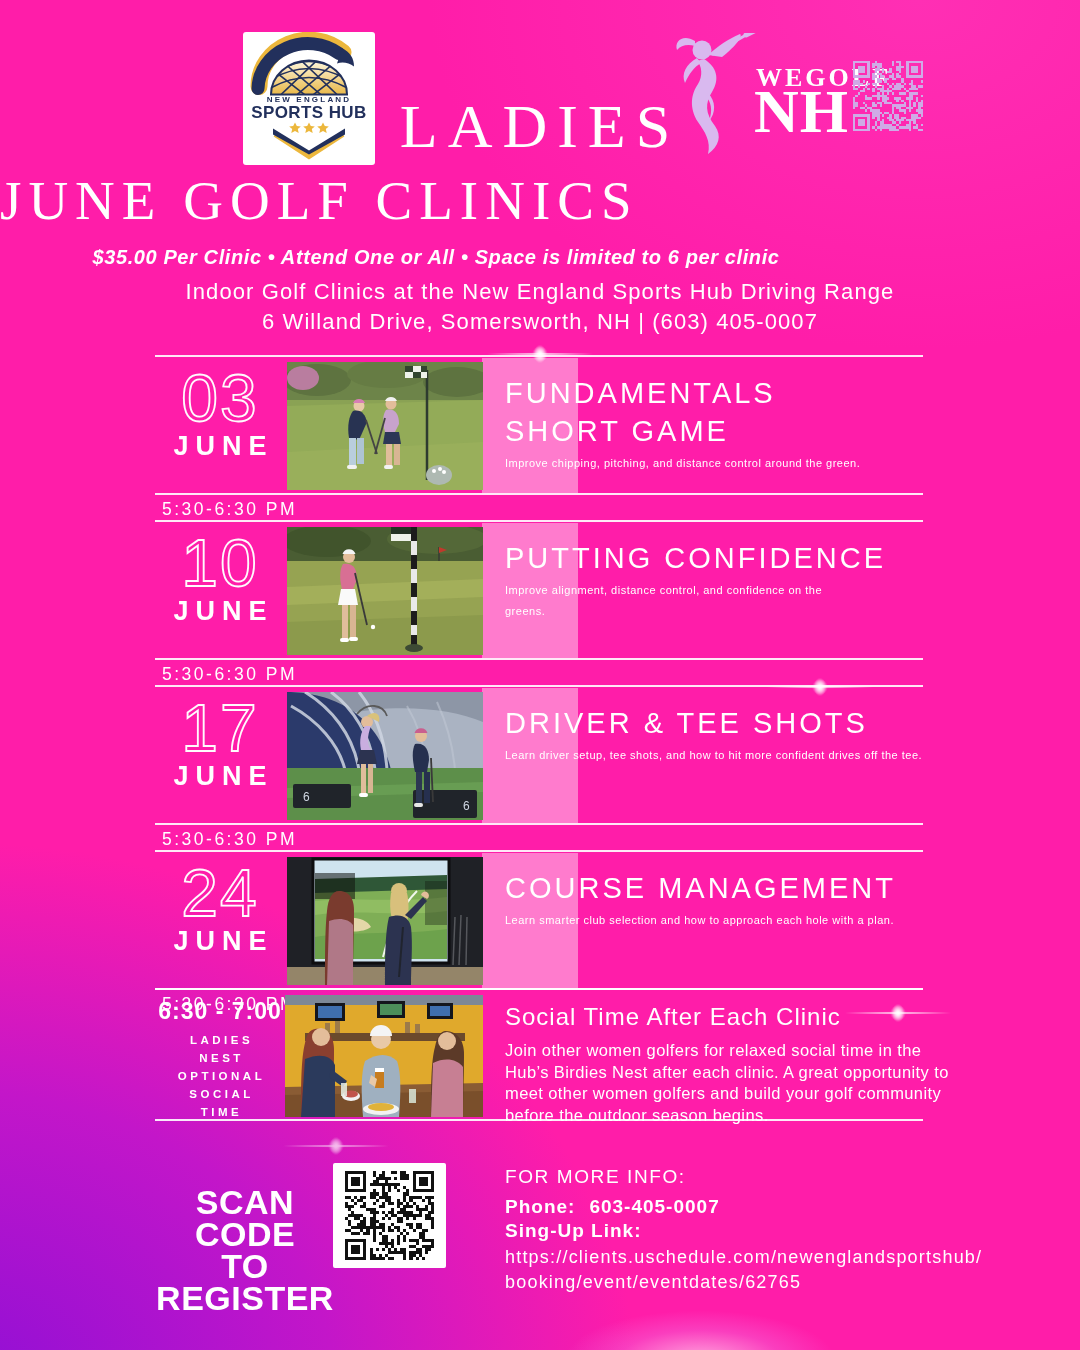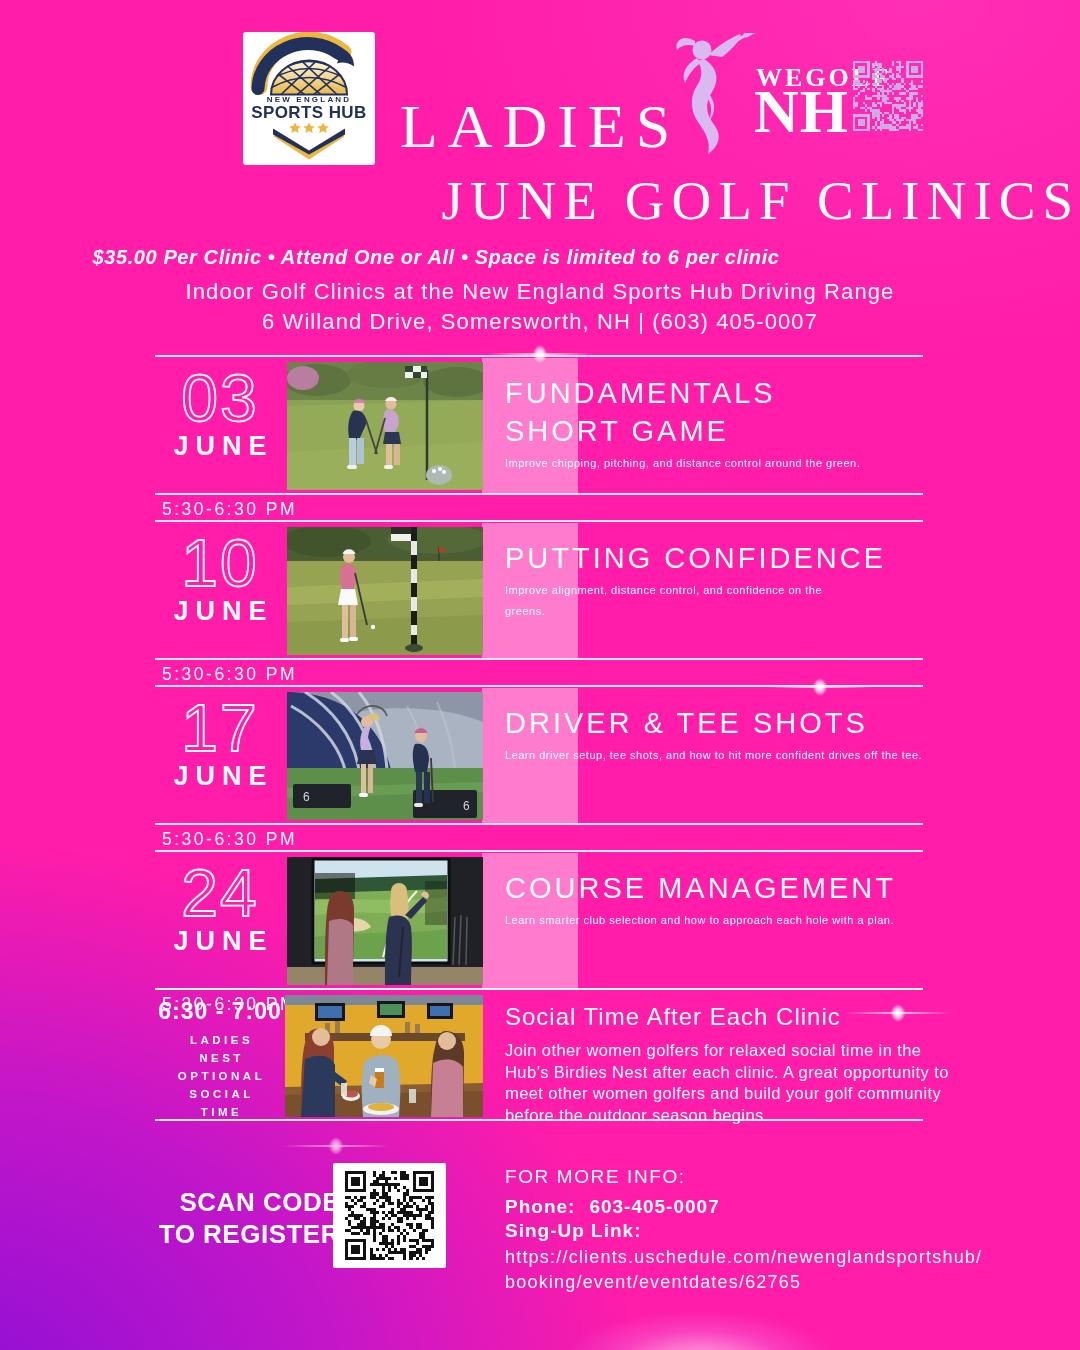--- a/index.html
+++ b/index.html
@@ -31,21 +31,21 @@
   
   .hub-logo{ position:absolute; left:243px; top:32px; width:132px; height:133px; background:#fff; border-radius:3px; }
   .hub-logo svg{ width:100%; height:100%; display:block; }
 
   .title-ladies{
     position:absolute; left:0; top:95px; width:1080px; text-align:center;
     font-family:"Liberation Serif", serif; font-weight:400;
     font-size:62px; letter-spacing:10px; line-height:62px;
   }
   .title-main{
-    position:absolute; left:0; top:172px; width:1080px; text-align:right;
+    position:absolute; left:0; top:172px; width:1080px; text-align:left;
     font-family:"Liberation Serif", serif; font-weight:400;
     font-size:55px; letter-spacing:7px; line-height:58px;
   }
   .tagline{
     position:absolute; left:0; top:246px; width:872px; text-align:center;
     font-size:20px; font-weight:bold; font-style:italic; letter-spacing:.6px;
   }
   .addr1{ position:absolute; left:0; top:279px; width:1080px; text-align:center; font-size:22px; letter-spacing:1.1px; }
   .addr2{ position:absolute; left:0; top:309px; width:1080px; text-align:center; font-size:22px; letter-spacing:1.1px; }
 
@@ -79,22 +79,22 @@
   .social-left{ position:absolute; left:0; top:8px; width:130px; text-align:center; }
   .social-time{ font-size:23px; font-weight:bold; letter-spacing:1px; }
   .social-small{ margin-top:6px; font-size:11.5px; font-weight:bold; letter-spacing:3.5px; line-height:18px; padding-left:3px; }
   .social-row .photo{ position:absolute; left:130px; top:5px; width:198px; height:122px; overflow:hidden; }
   .social-row .photo svg{ width:100%; height:100%; display:block; }
   .social-text{ position:absolute; left:350px; top:8px; width:445px; }
   .social-title{ font-size:24px; letter-spacing:1px; line-height:38px; font-weight:400; }
   .social-desc{ margin-top:4px; font-size:16.5px; line-height:21.5px; letter-spacing:.4px; }
 
   
-  .scan-block{ position:absolute; left:150px; top:1186px; width:190px; text-align:right;
-    font-size:26px; font-weight:bold; letter-spacing:.5px; line-height:32px; }
+  .scan-block{ position:absolute; left:150px; top:1186px; width:190px; text-align:center;
+    font-size:34px; font-weight:bold; letter-spacing:.5px; line-height:32px; }
   .qr-bottom{ position:absolute; left:333px; top:1163px; width:113px; height:105px; background:#fff; border-radius:2px; padding:8px; color:#111; }
   .info-block{ position:absolute; left:505px; top:1166px; width:460px; }
   .info-heading{ font-size:19px; letter-spacing:1.6px; }
   .info-line{ margin-top:8px; font-size:19px; font-weight:bold; letter-spacing:1px; }
   .info-line .lbl{ margin-right:14px; }
   .info-url{ margin-top:3px; font-size:18px; letter-spacing:1.2px; line-height:25px; font-weight:400; }
 </style>
 </head>
 <body>
 

